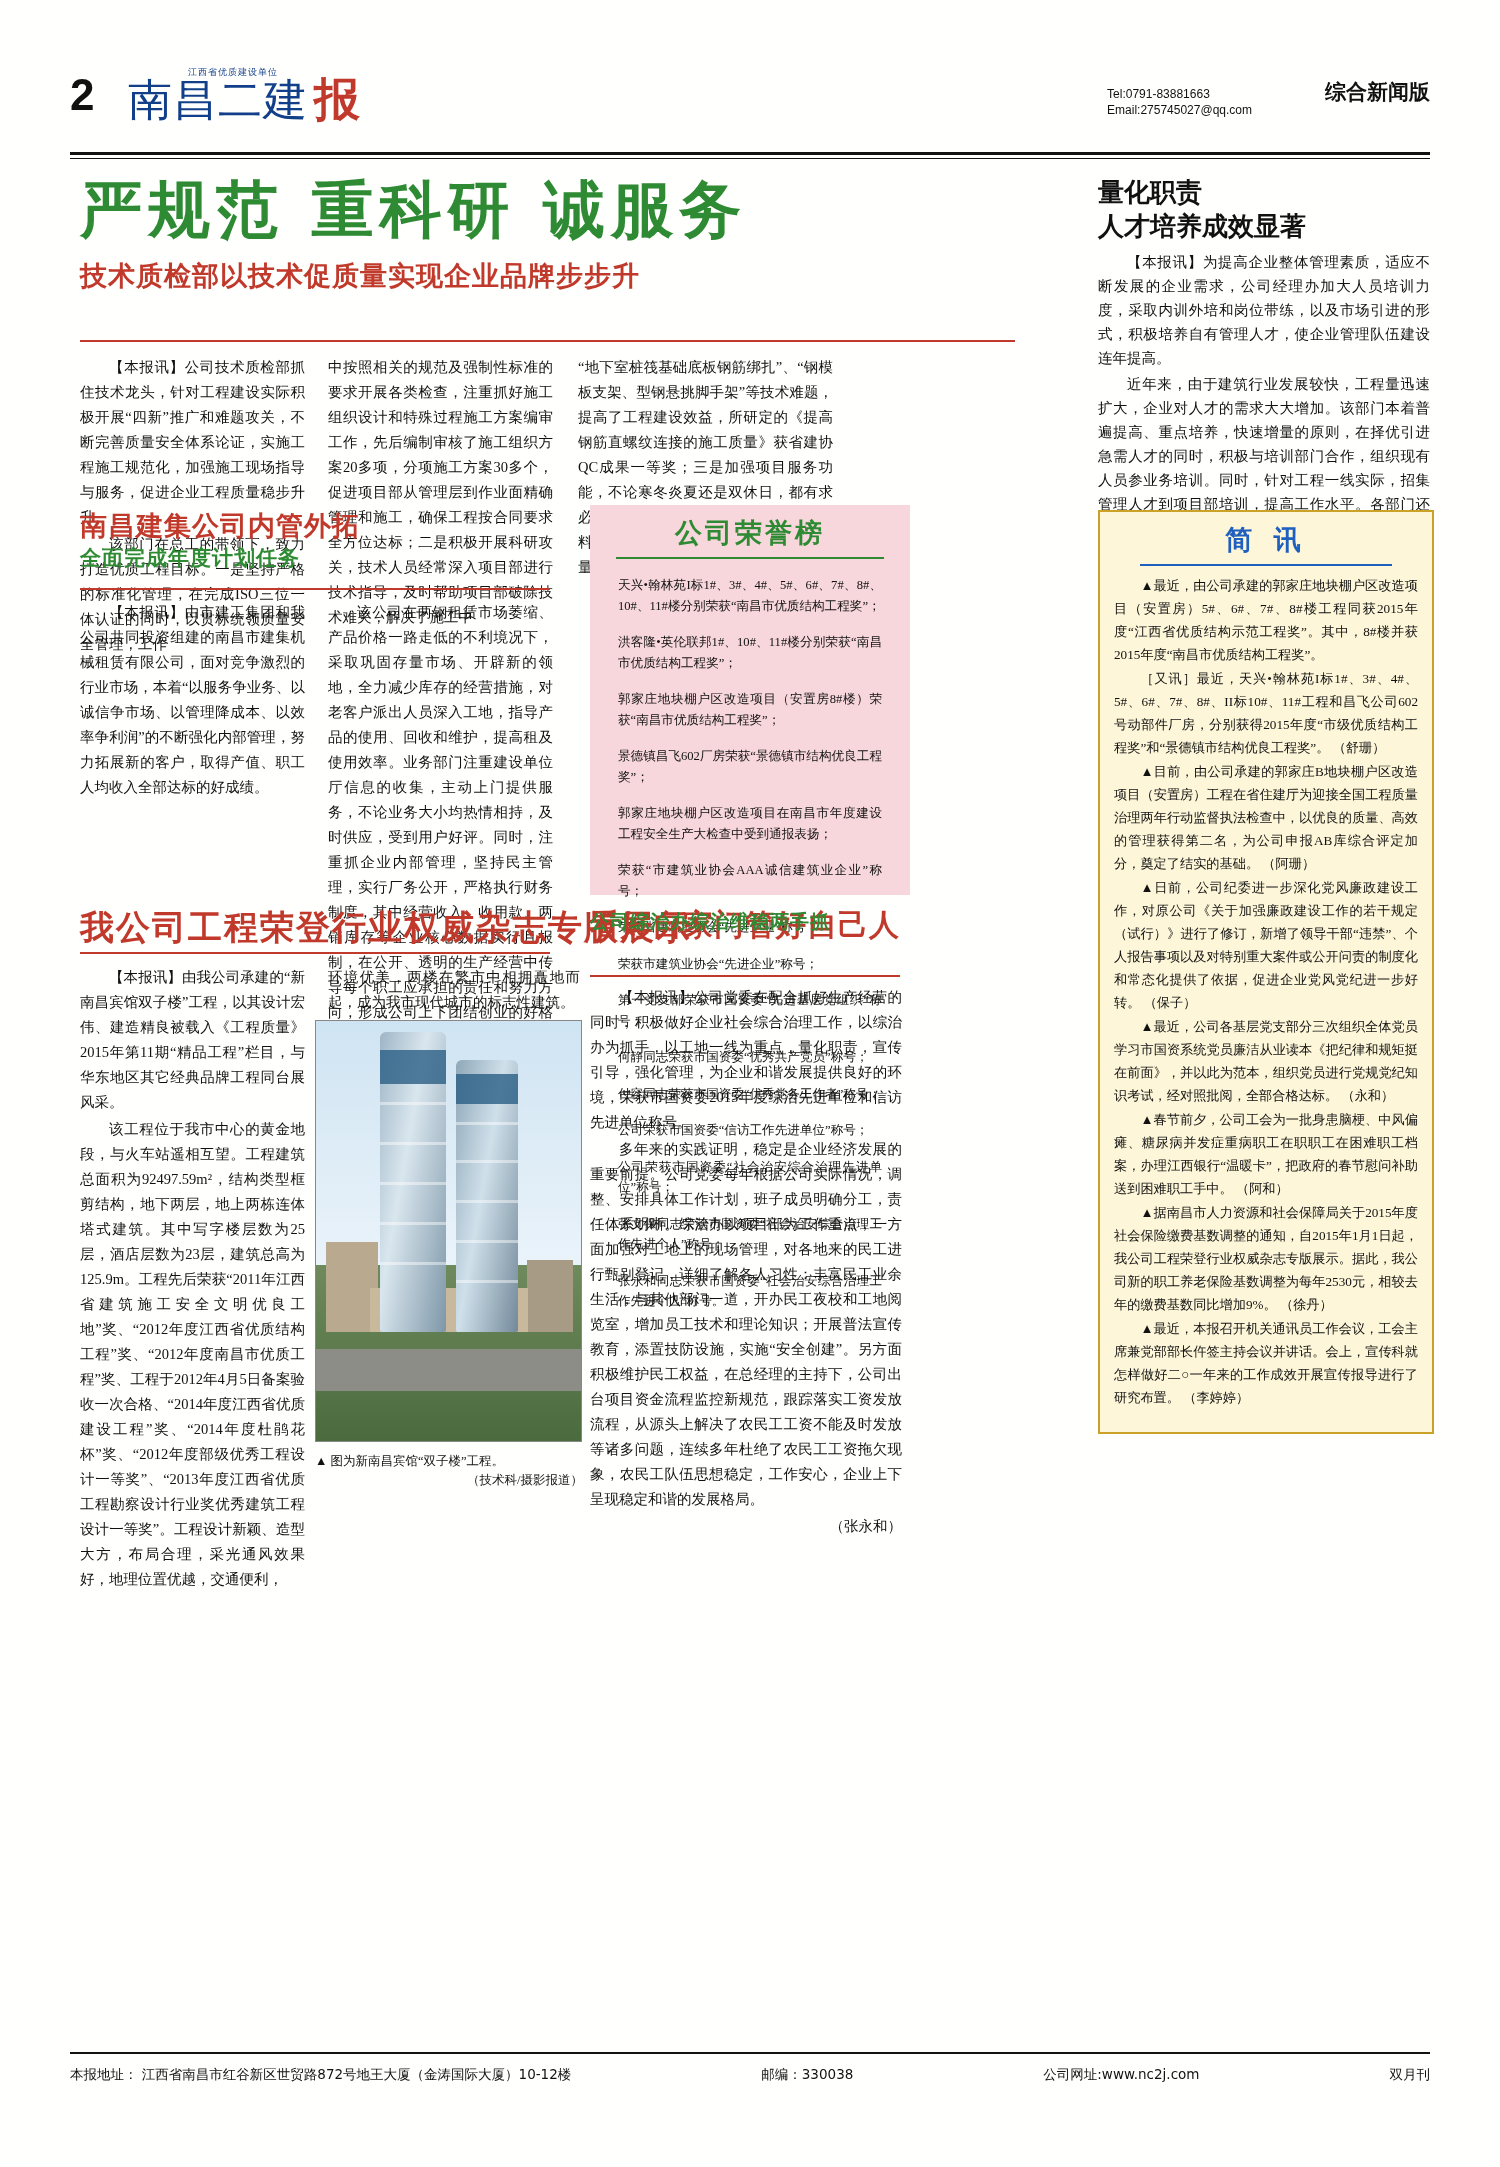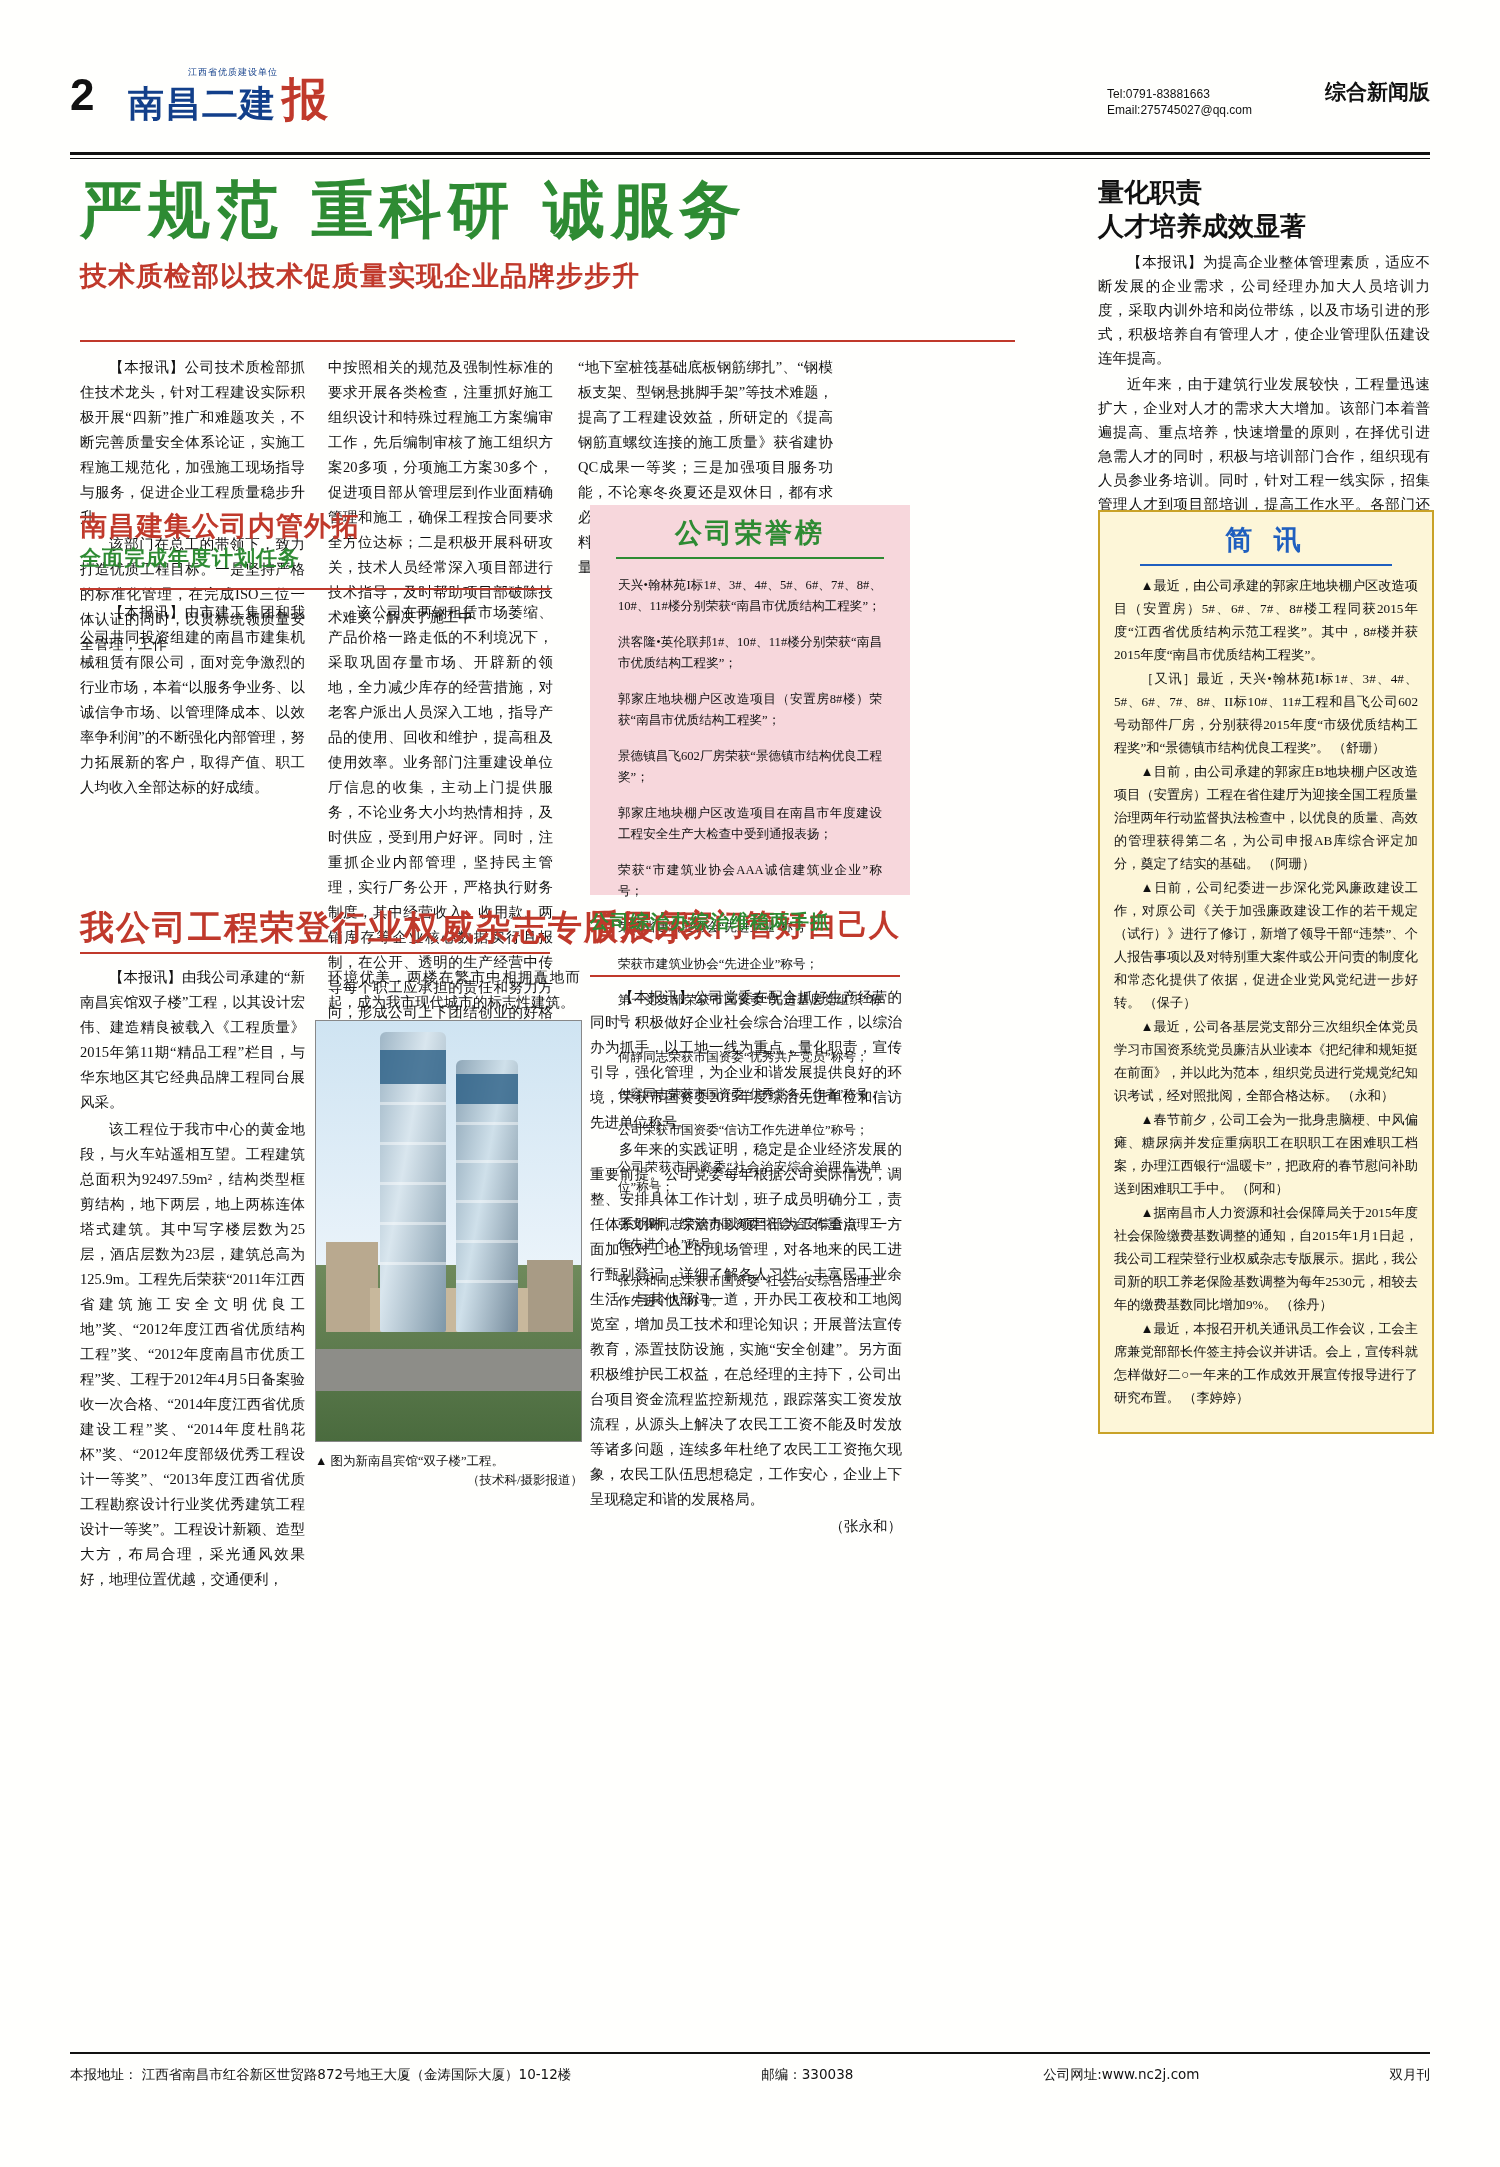--- a/index.html
+++ b/index.html
@@ -10,21 +10,21 @@
     color:#111;
     position:relative;
     overflow:hidden;
   }
   .page{position:absolute;left:0;top:0;width:1500px;height:2167px;background:#fffffd;}
 
   
   .masthead{position:absolute;left:70px;top:72px;width:1360px;height:72px;}
   .pagenum{position:absolute;left:0;top:-2px;font-size:44px;font-weight:bold;font-family:"Liberation Sans",sans-serif;color:#111;}
   .logo-wrap{position:absolute;left:58px;top:4px;display:flex;align-items:flex-end;}
-  .logo-cn{font-size:36px;font-weight:bold;color:#123f8a;letter-spacing:1px;font-family:"DejaVu Sans",sans-serif;line-height:1;}
+  .logo-cn{font-size:44px;font-weight:normal;color:#123f8a;letter-spacing:1px;font-family:"DejaVu Sans",sans-serif;line-height:1;}
   .logo-top{position:absolute;left:60px;top:-10px;font-size:9px;color:#123f8a;letter-spacing:1px;white-space:nowrap;}
   .logo-bao{font-size:46px;font-weight:bold;color:#c0392b;font-family:"DejaVu Serif",serif;margin-left:6px;line-height:1;}
   .contact{position:absolute;right:178px;top:14px;font-size:12px;line-height:16px;font-family:"Liberation Sans",sans-serif;color:#111;text-align:left;}
   .edition{position:absolute;right:0;top:6px;font-size:21px;font-weight:bold;font-family:"DejaVu Sans",sans-serif;color:#111;}
   .rule-top{position:absolute;left:70px;top:152px;width:1360px;height:3px;background:#111;}
   .rule-top2{position:absolute;left:70px;top:158px;width:1360px;height:1px;background:#111;}
 
   
   .headline{position:absolute;left:80px;top:175px;width:960px;}
   .headline .h1{

